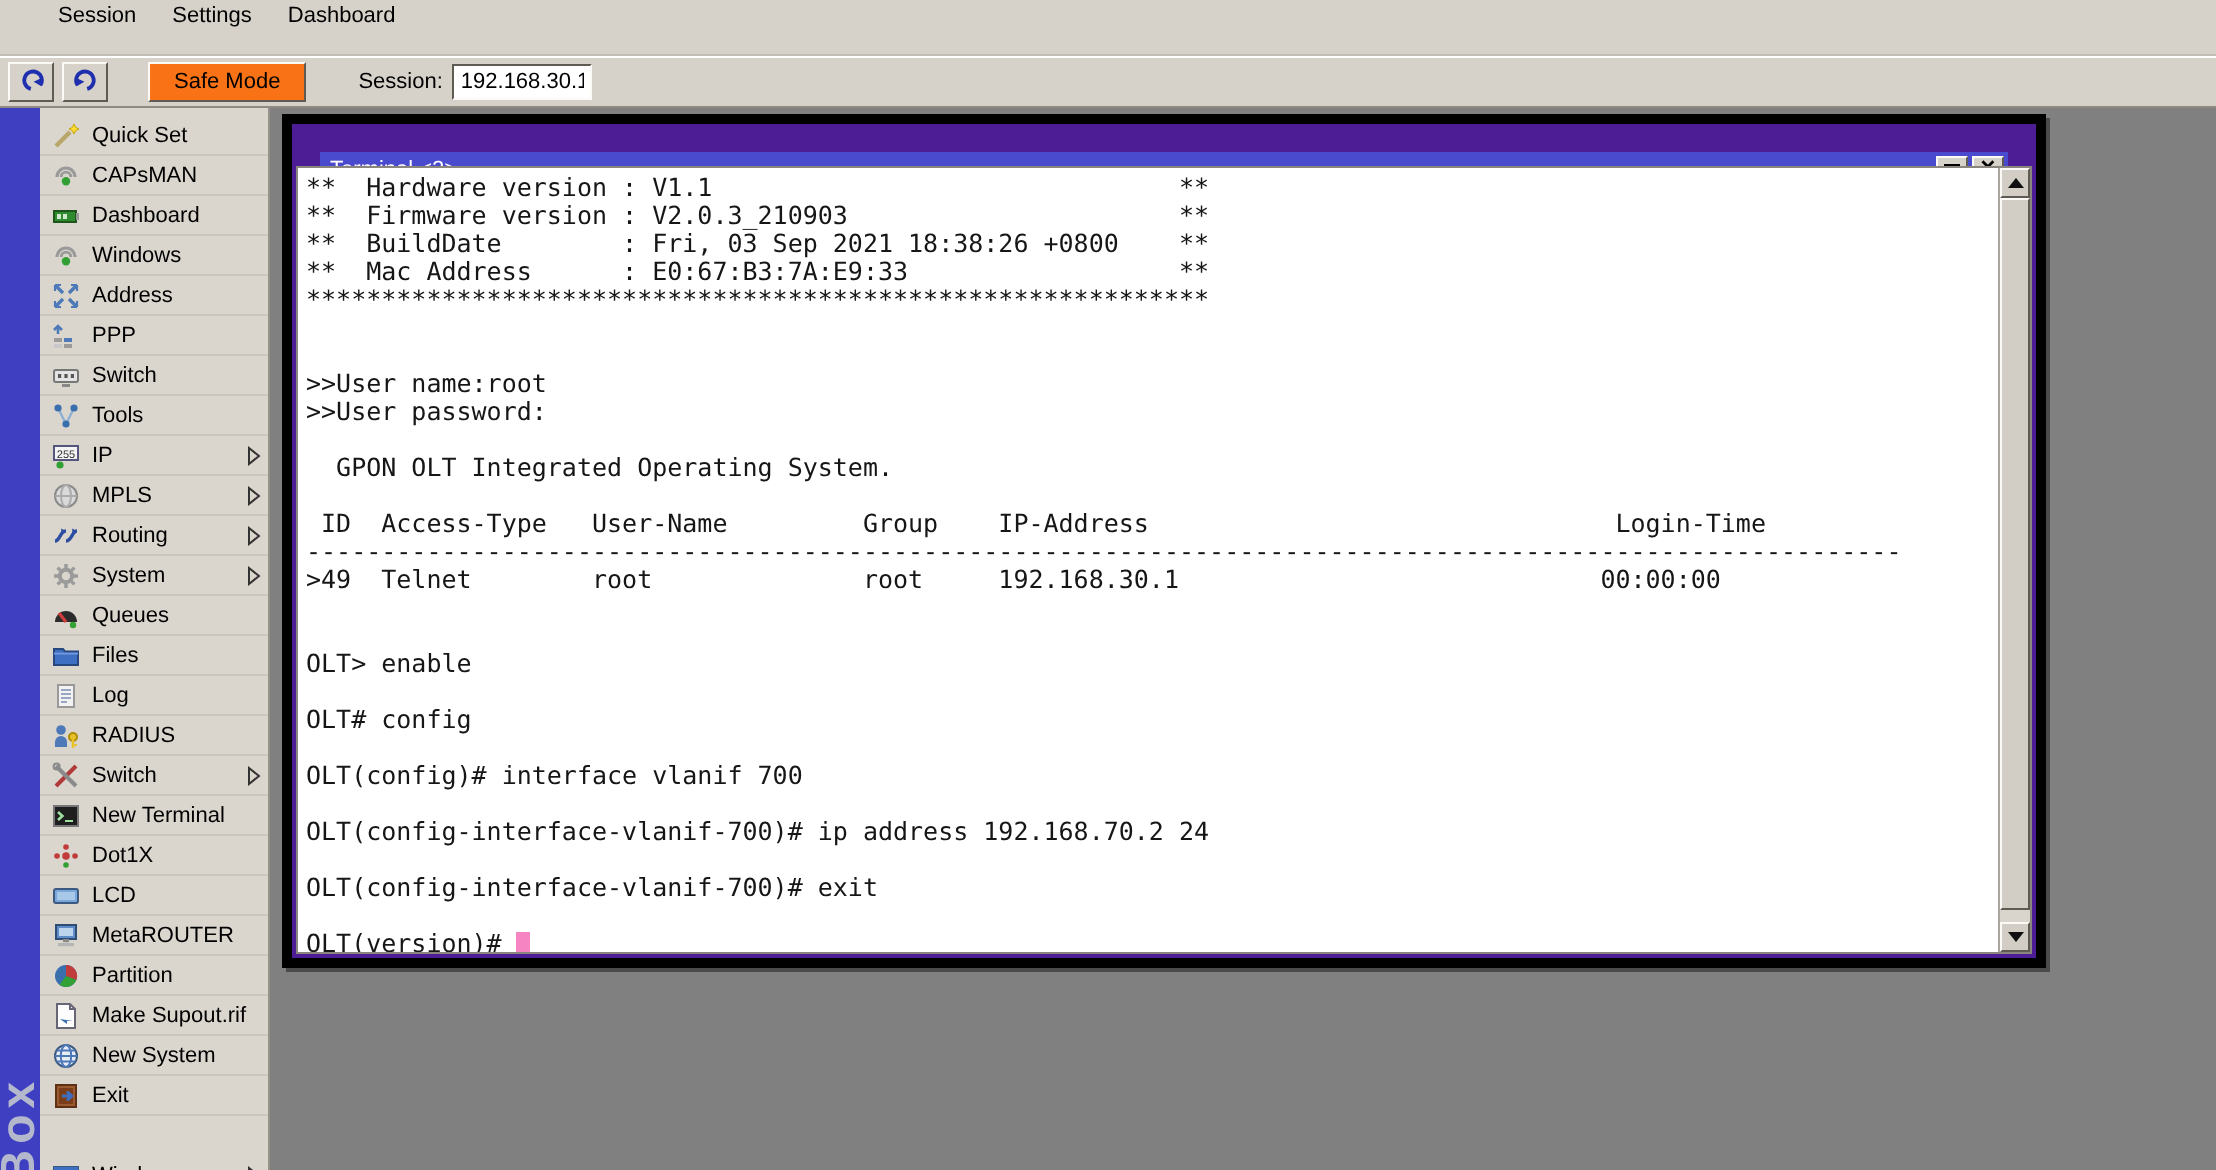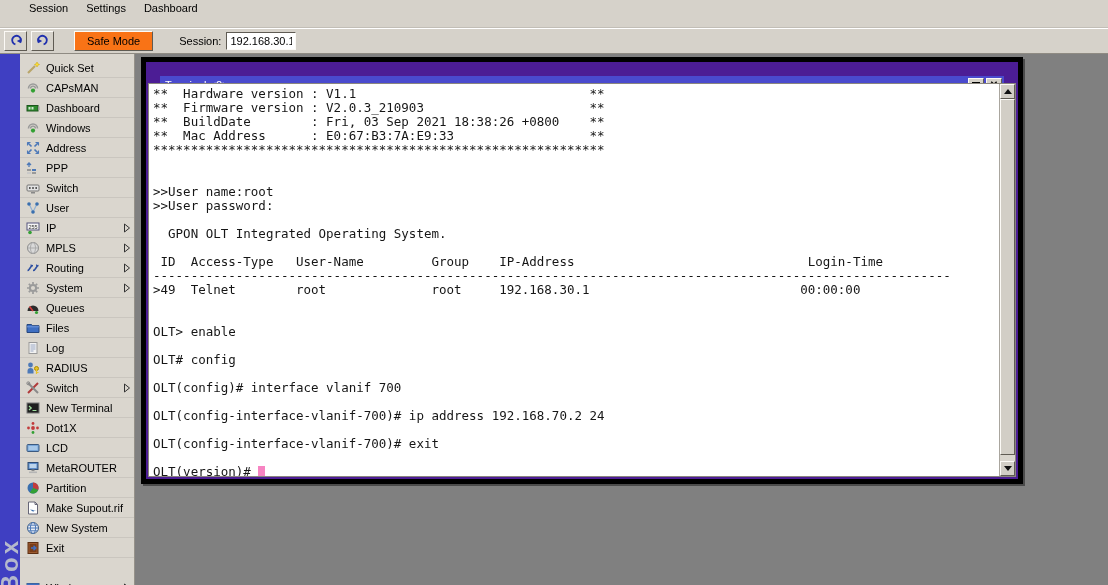--- a/index.html
+++ b/index.html
@@ -191,21 +191,21 @@
         </div>
         <div class="side-item">
           <span class="side-icon">
             <svg viewBox="0 0 14 14">
               <path d="M3 3 L7 11 L11 3" stroke="#8fb0d4" fill="none" stroke-width="1.2"></path>
               <circle cx="3" cy="3" r="1.8" fill="#3a6fae"></circle>
               <circle cx="11" cy="3" r="1.8" fill="#3a6fae"></circle>
               <circle cx="7" cy="11" r="1.8" fill="#3a6fae"></circle>
             </svg>
           </span>
-          <span class="side-label">User</span>
+          <span class="side-label">Tools</span>
         </div>
         <div class="side-item">
           <span class="side-icon">
             <svg viewBox="0 0 14 14">
               <rect x="1" y="2" width="12" height="7" fill="#f4f4f4" stroke="#55557d"></rect>
               <text x="7" y="7.8" font-size="5.5" text-anchor="middle" fill="#333" font-family="sans-serif">255</text>
               <circle cx="4" cy="11.5" r="1.8" fill="#33a033"></circle>
             </svg>
           </span>
           <span class="side-label">IP</span>

